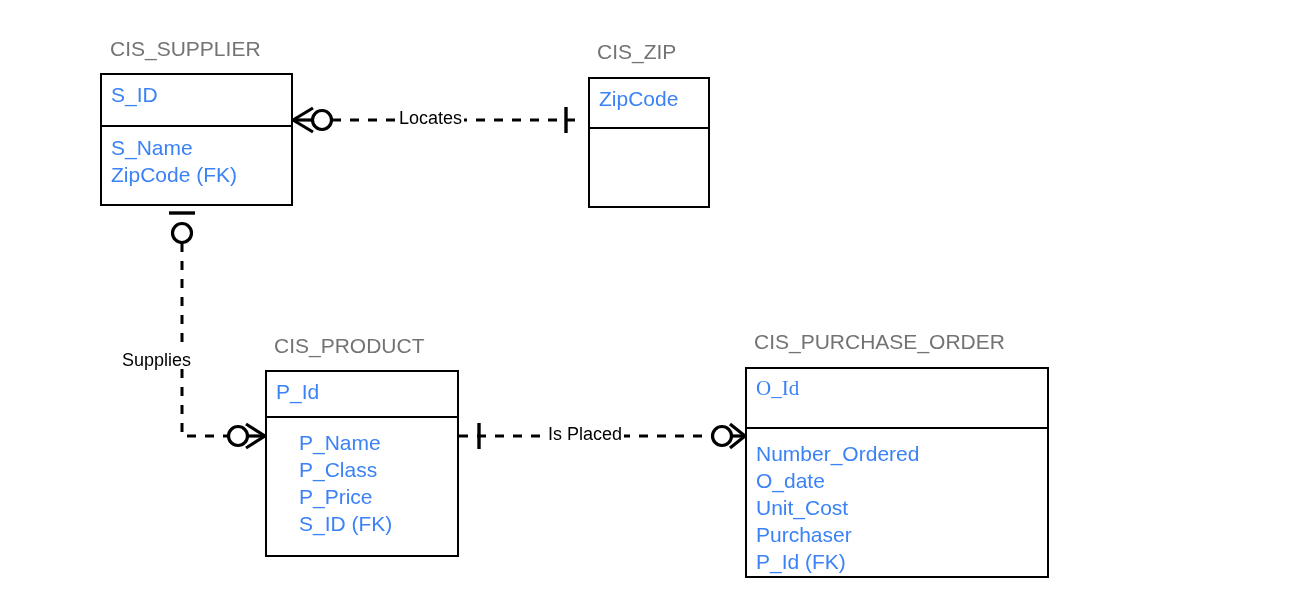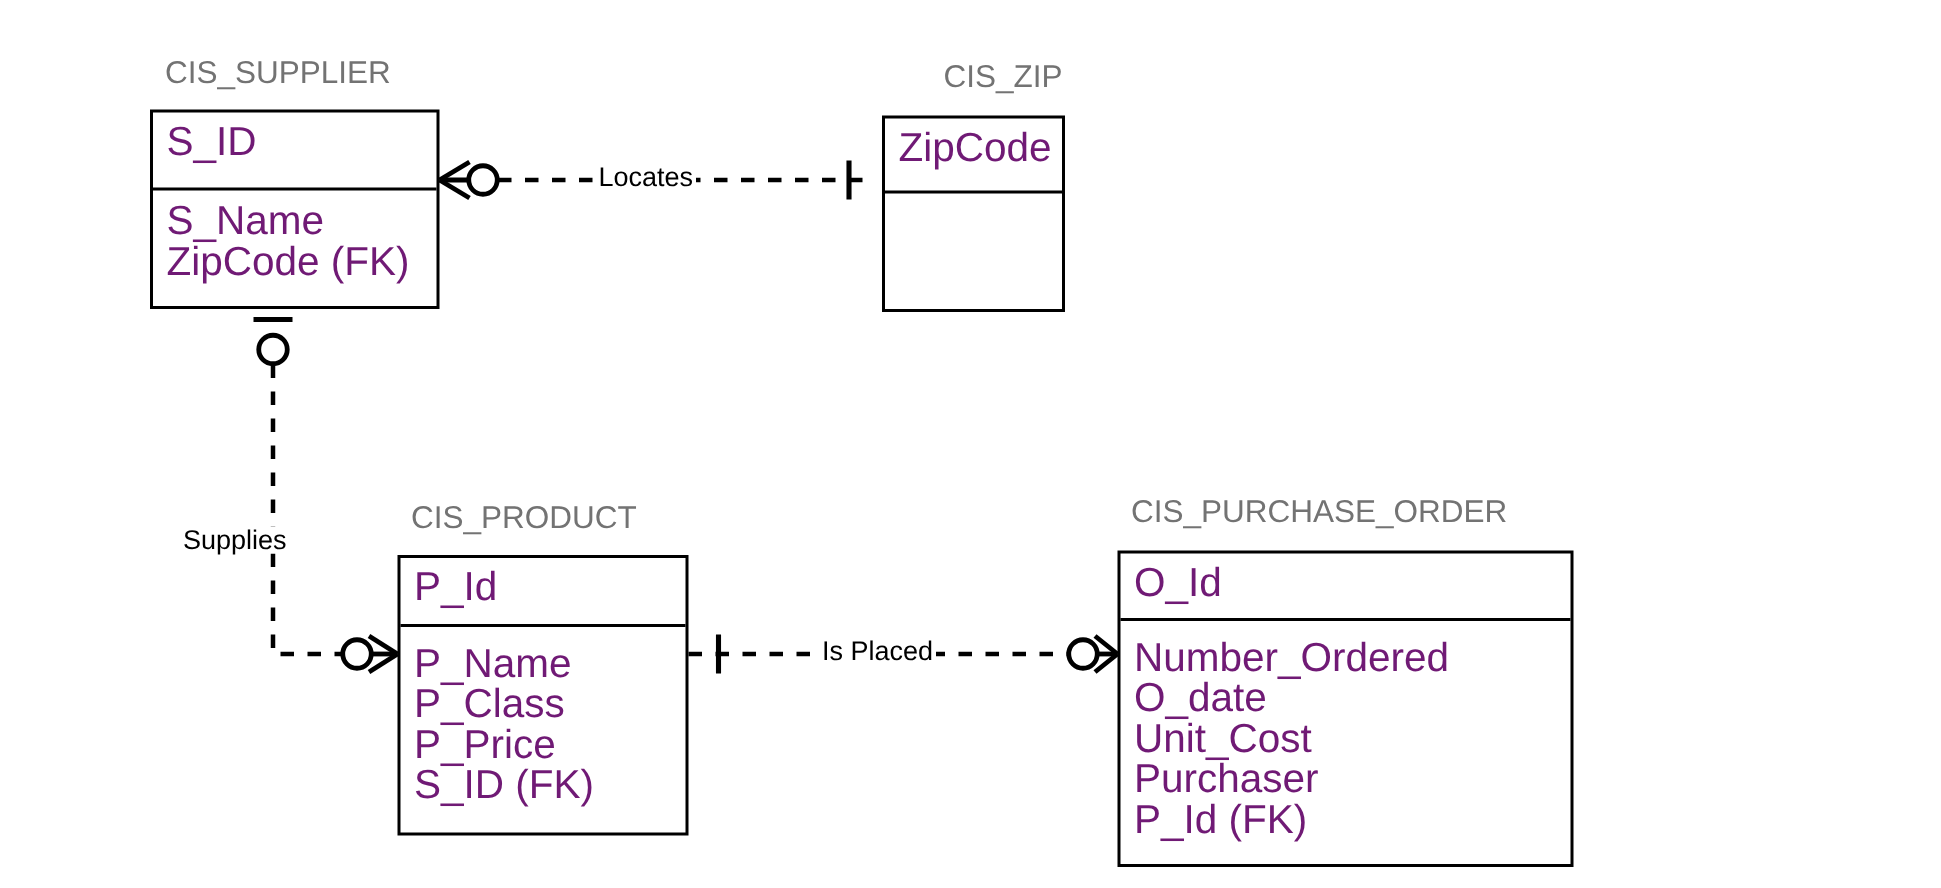--- a/index.html
+++ b/index.html
@@ -33,23 +33,23 @@
   .pk-section {
     border-bottom: 2px solid #000000;
     box-sizing: border-box;
     padding: 6px 9px 6px 9px;
   }
   .attr-section {
     box-sizing: border-box;
     padding: 7px 9px 6px 9px;
   }
   .attr {
-    font-size: 27px;
+    font-size: 21px;
     line-height: 27px;
-    color: #701a75;
+    color: #3b82f6;
     white-space: nowrap;
   }
   .rel-label {
     position: absolute;
     font-size: 18px;
     color: #000000;
     white-space: nowrap;
     background: #ffffff;
     line-height: 1;
     padding: 0 2px;
@@ -72,43 +72,43 @@
   <div class="entity" style="left:100px; top:73px; width:193px; height:133px;">
     <div class="pk-section" style="height:52px;">
       <div class="attr">S_ID</div>
     </div>
     <div class="attr-section">
       <div class="attr">S_Name</div>
       <div class="attr">ZipCode (FK)</div>
     </div>
   </div>
 
-  <div class="entity-title" style="left:597px; top:41px;margin-left:32px;">CIS_ZIP</div>
+  <div class="entity-title" style="left:597px; top:41px;">CIS_ZIP</div>
   <div class="entity" style="left:588px; top:77px; width:122px; height:131px;">
     <div class="pk-section" style="height:50px;">
       <div class="attr">ZipCode</div>
     </div>
   </div>
 
   <div class="entity-title" style="left:274px; top:335px;">CIS_PRODUCT</div>
   <div class="entity" style="left:265px; top:370px; width:194px; height:187px;">
     <div class="pk-section" style="height:46px;">
       <div class="attr">P_Id</div>
     </div>
-    <div class="attr-section" style="padding-top:11px;">
+    <div class="attr-section" style="padding-top:11px;margin-left:23px;">
       <div class="attr">P_Name</div>
       <div class="attr">P_Class</div>
       <div class="attr">P_Price</div>
       <div class="attr">S_ID (FK)</div>
     </div>
   </div>
 
   <div class="entity-title" style="left:754px; top:331px;">CIS_PURCHASE_ORDER</div>
   <div class="entity" style="left:745px; top:367px; width:304px; height:211px;">
-    <div class="pk-section" style="height:45px;">
+    <div class="pk-section" style="height:60px;font-family:Liberation Serif, serif;">
       <div class="attr">O_Id</div>
     </div>
     <div class="attr-section" style="padding-top:11px;">
       <div class="attr">Number_Ordered</div>
       <div class="attr">O_date</div>
       <div class="attr">Unit_Cost</div>
       <div class="attr">Purchaser</div>
       <div class="attr">P_Id (FK)</div>
     </div>
   </div>

